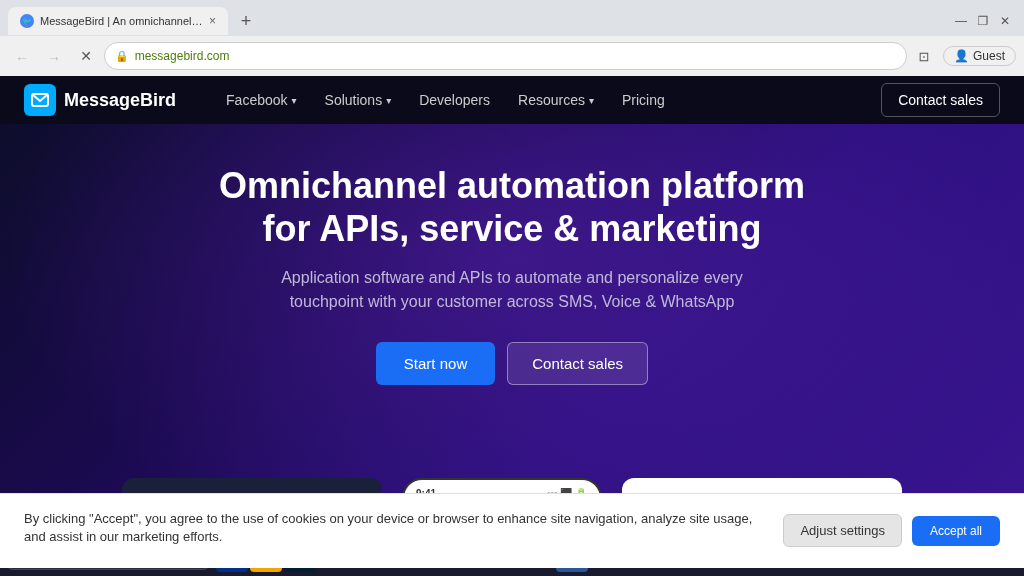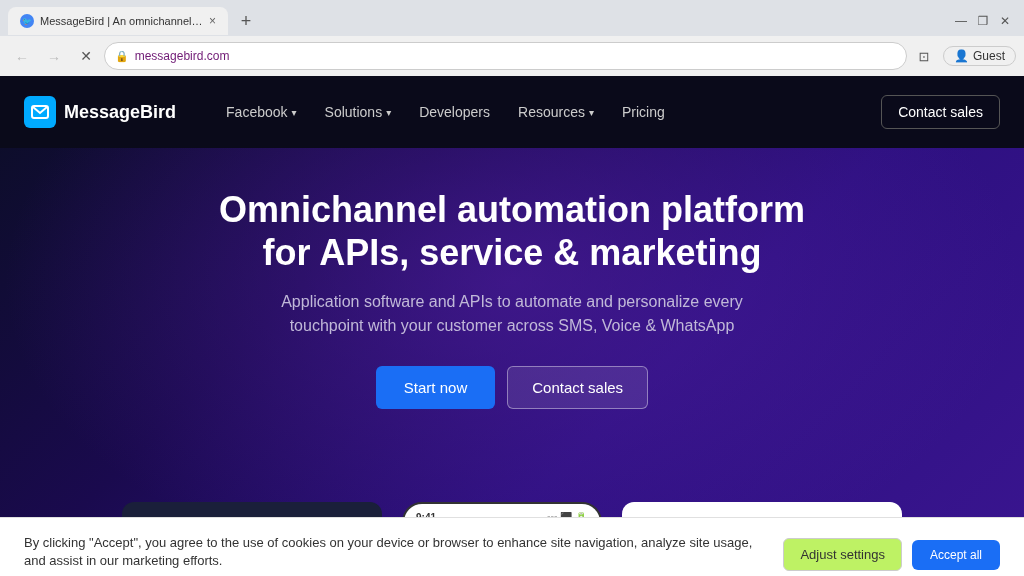--- a/index.html
+++ b/index.html
@@ -61,32 +61,32 @@
       border: 1px solid #ccc;
       border-radius: 20px;
       height: 28px;
       display: flex; align-items: center;
       padding: 0 10px;
       font-size: 12px;
       color: #333;
       gap: 6px;
     }
     .lock-icon { font-size: 11px; color: #555; }
-    .url-text { font-size: 12px; color: #701a75; }
+    .url-text { font-size: 12px; color: #4d7c0f; }
     .bar-icons { margin-left: auto; display: flex; gap: 6px; align-items: center; }
     .bar-icon { width: 26px; height: 26px; display: flex; align-items: center; justify-content: center; font-size: 13px; color: #555; cursor: pointer; }
     .guest-btn { background: none; border: 1px solid #ccc; border-radius: 20px; padding: 2px 10px; font-size: 12px; color: #333; cursor: pointer; display: flex; align-items: center; gap: 4px; }
 
     
     .website { height: calc(576px - 76px); position: relative; overflow: hidden; }
 
     
     .navbar {
       background: #0a0a1a;
-      height: 72px;
+      height: 48px;
       display: flex; align-items: center;
       padding: 0 24px;
       position: relative;
       z-index: 10;
     }
     .logo { display: flex; align-items: center; gap: 8px; margin-right: 40px; }
     .logo-icon {
       width: 32px; height: 32px;
       background: #00aaff;
       border-radius: 6px;
@@ -265,21 +265,21 @@
       padding: 16px 24px;
       z-index: 100;
       display: flex; align-items: center; gap: 20px;
     }
     .cookie-text-section { flex: 1; }
     .cookie-text { font-size: 13px; color: #333; line-height: 1.4; margin-bottom: 6px; }
     .cookie-links { display: flex; gap: 12px; }
     .cookie-link { font-size: 13px; color: #1a6ef5; text-decoration: underline; cursor: pointer; }
     .cookie-actions { display: flex; gap: 10px; align-items: center; }
     .btn-adjust {
-      background: #bef264;
+      background: #e5e5e5;
       color: #333;
       border: 1px solid #ccc;
       border-radius: 6px;
       padding: 8px 16px;
       font-size: 13px;
       cursor: pointer;
     }
     .btn-accept {
       background: #1a6ef5;
       color: white;

